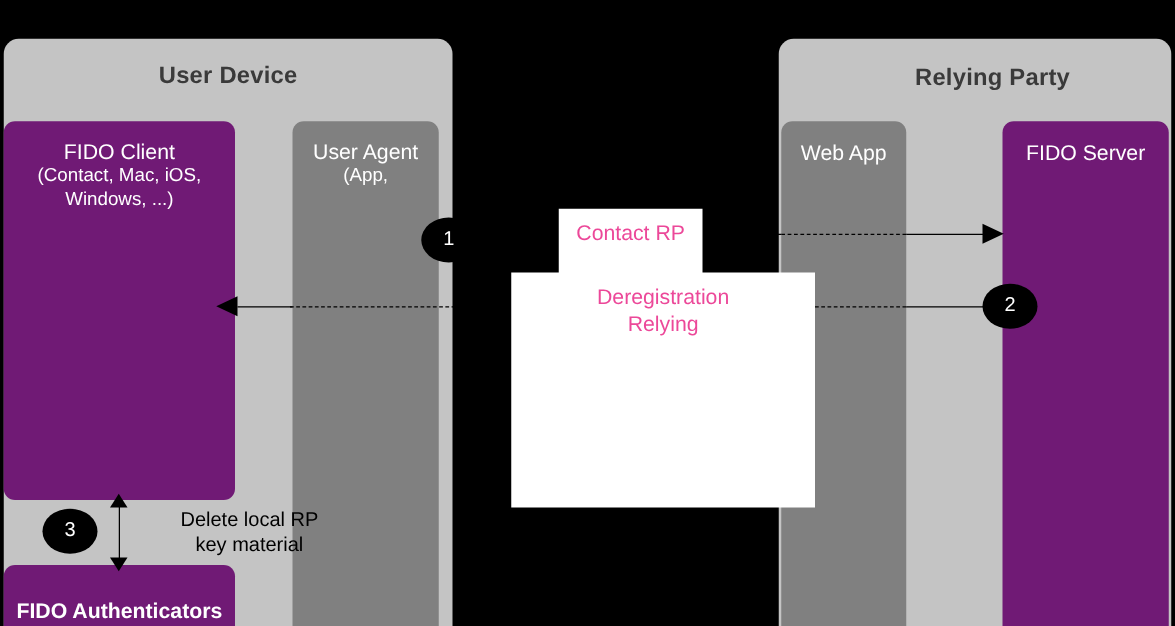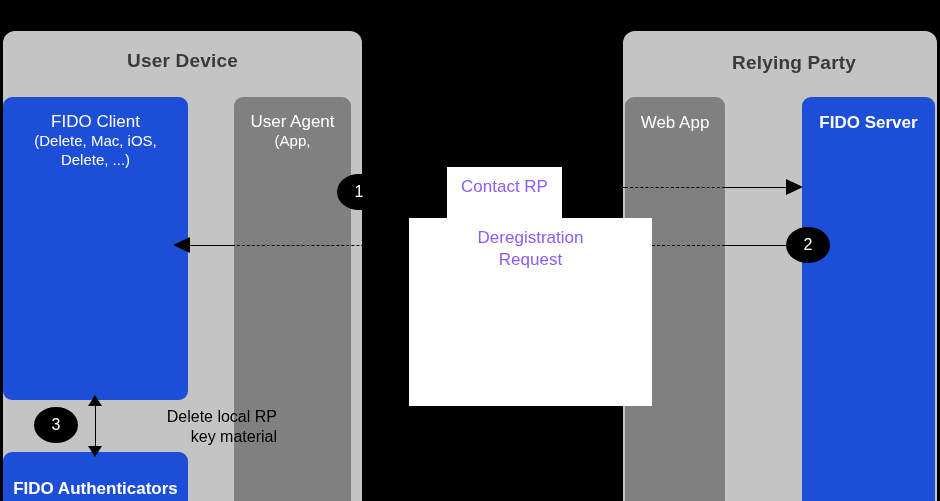--- a/index.html
+++ b/index.html
@@ -28,30 +28,30 @@
   .box{
     position:absolute;
     border-radius:9px;
     color:#ffffff;
     display:flex;
     align-items:flex-start;
     justify-content:center;
     text-align:center;
     line-height:1.25;
   }
-  .box.blue{background:#1d4ed8;}
+  .box.blue{background:#701a75;}
   .box.gray{background:#808080;}
   .box .label{padding-top:14px;width:100%;}
   .box .label .t1{font-size:17px;display:block;}
   .box .label .t2{font-size:15px;display:block;}
 
   .whitebox{
     position:absolute;
     background:#ffffff;
-    color:#8b5cf6;
+    color:#ec4899;
     text-align:center;
     font-size:17px;
     line-height:1.3;
   }
   .whitebox .wl{padding-top:9px;display:block;}
 
   .badge{
     position:absolute;
     width:44px;height:36px;
     border-radius:50%;
@@ -91,38 +91,38 @@
     position:absolute;
     width:0;height:0;
     border-left:7px solid transparent;
     border-right:7px solid transparent;
     border-top:11px solid #000;
   }
   .note{
     position:absolute;
     font-size:16px;
     color:#000;
-    text-align:right;
+    text-align:center;
     line-height:1.25;
   }
 </style>
 </head>
 <body>
 
 <div id="stage">
 
   <div class="panel" style="left:3px;top:4px;width:359px;height:494px;">
     <div class="panel-title" style="top:19px;">User Device</div>
   </div>
 
   <div class="box blue" style="left:3px;top:70px;width:185px;height:303px;">
     <div class="label">
       <span class="t1">FIDO Client</span>
-      <span class="t2">(Delete, Mac, iOS,</span>
-      <span class="t2">Delete, ...)</span>
+      <span class="t2">(Contact, Mac, iOS,</span>
+      <span class="t2">Windows, ...)</span>
     </div>
   </div>
 
   <div class="box blue" style="left:3px;top:425px;width:185px;height:73px;align-items:center;font-weight:bold;">
     <div class="label" style="padding-top:0;">
       <span class="t1">FIDO Authenticators</span>
     </div>
   </div>
 
   <div class="box gray" style="left:234px;top:70px;width:117px;height:428px;">
@@ -136,21 +136,21 @@
     <div class="panel-title" style="top:21px;padding-left:28px;">Relying Party</div>
   </div>
 
   <div class="box gray" style="left:625px;top:70px;width:100px;height:428px;">
     <div class="label" style="padding-top:15px;">
       <span class="t1">Web App</span>
     </div>
   </div>
 
   <div class="box blue" style="left:802px;top:70px;width:133px;height:428px;">
-    <div class="label" style="padding-top:15px;font-weight:bold;">
+    <div class="label" style="padding-top:15px;">
       <span class="t1">FIDO Server</span>
     </div>
   </div>
 
   <div class="hline" style="left:362px;top:160px;width:86px;"></div>
 
   <div class="hline" style="left:562px;top:160px;width:63px;"></div>
 
   <div class="hline dash" style="left:625px;top:160px;width:100px;"></div>
 
@@ -162,21 +162,21 @@
   <div class="hline dash" style="left:232px;top:218px;width:177px;"></div>
   <div class="hline" style="left:190px;top:218px;width:44px;"></div>
   <div class="arrow-l" style="left:173px;top:210px;"></div>
 
   <div class="whitebox" style="left:447px;top:140px;width:115px;height:52px;z-index:20;">
     <span class="wl">Contact RP</span>
   </div>
 
   <div class="whitebox" style="left:409px;top:191px;width:243px;height:188px;z-index:20;">
     <span class="wl">Deregistration</span>
-    <span class="wl" style="padding-top:0;">Request</span>
+    <span class="wl" style="padding-top:0;">Relying</span>
   </div>
 
   <div class="vline" style="left:95px;top:378px;height:42px;"></div>
   <div class="arrow-u" style="left:88px;top:368px;"></div>
   <div class="arrow-d" style="left:88px;top:419px;"></div>
 
   <div class="note" style="left:122px;top:380px;width:155px;">
     <span>Delete local RP</span><br>
     <span>key material</span>
   </div>

